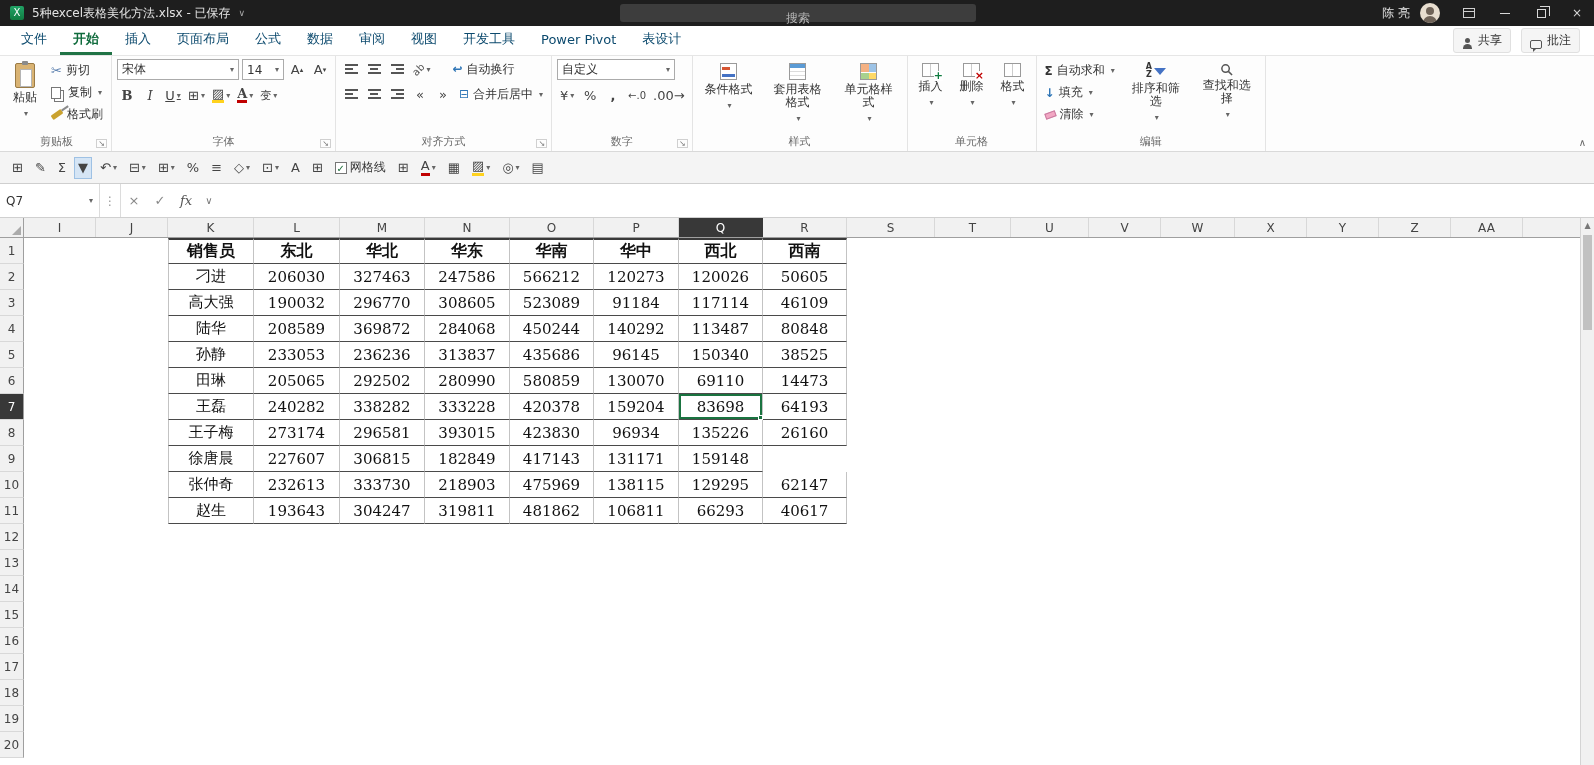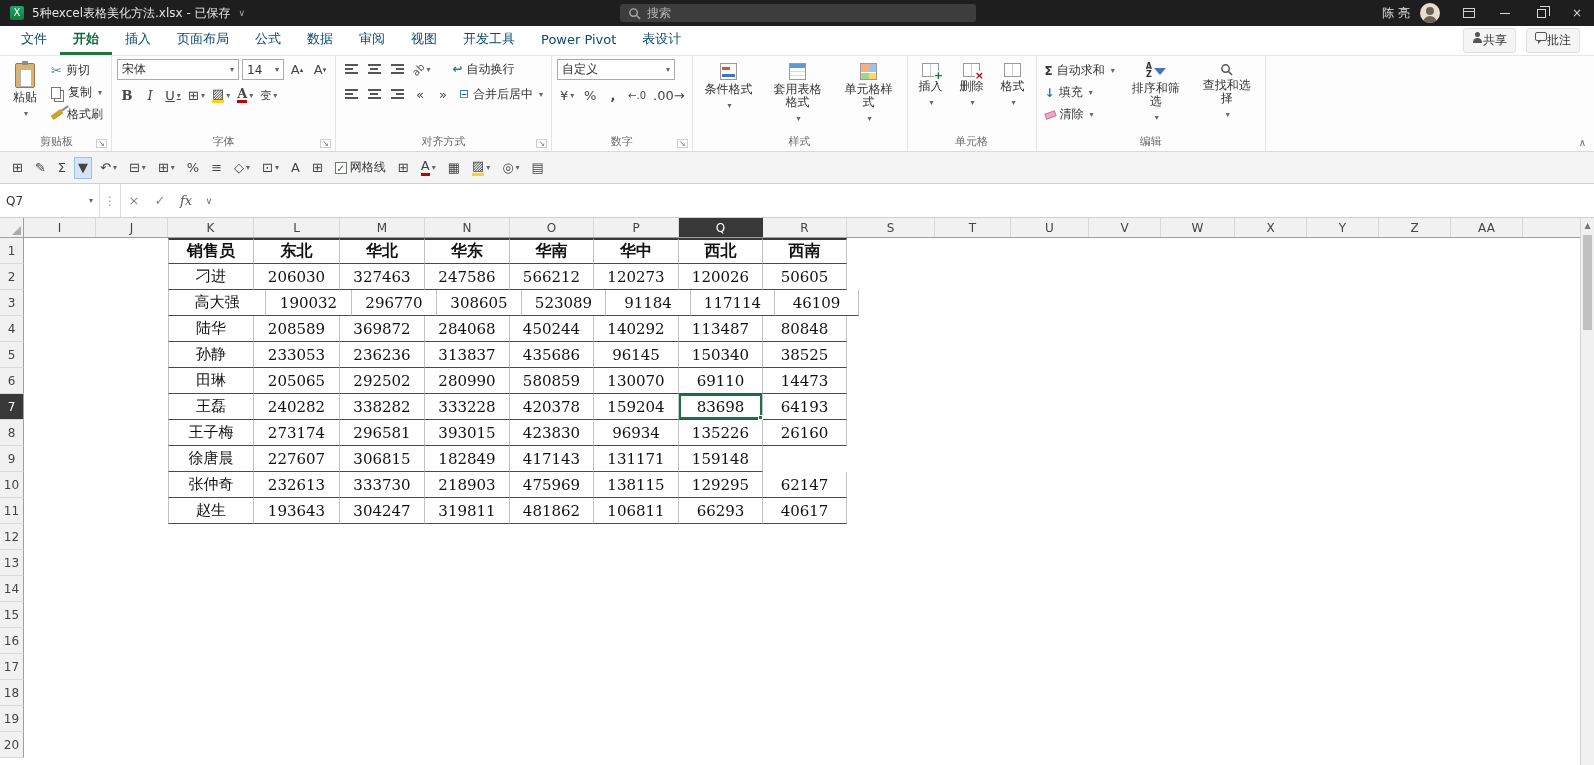--- a/index.html
+++ b/index.html
@@ -6,39 +6,39 @@
   html,body{width:1594px;height:765px;overflow:hidden;}
   body{font-family:"DejaVu Sans","Liberation Sans",sans-serif;font-size:12px;color:#333;background:#fff;position:relative;}
   .dd{font-size:8px;color:#666;margin-left:2px;}
   
   .titlebar{height:26px;background:#1e1e1e;color:#d8d8d8;display:flex;align-items:center;position:relative;}
   .tb-left{display:flex;align-items:center;gap:8px;padding-left:10px;min-width:430px;}
   .app-icon{width:14px;height:14px;background:linear-gradient(#21a366,#107c41);border-radius:2px;position:relative;}
   .app-icon::after{content:"X";position:absolute;inset:0;color:#fff;font-size:10px;text-align:center;line-height:14px;}
   .tb-title{font-size:12px;color:#e3e3e3;white-space:nowrap;}
   .tb-caret{font-size:9px;color:#aaa;}
-  .tb-search{position:absolute;left:620px;top:4px;width:356px;height:18px;background:#3d3d3d;border-radius:3px;display:flex;align-items:center;gap:6px;padding:0 8px;color:#b5b5b5;}
+  .tb-search{position:absolute;left:620px;top:4px;width:356px;height:18px;background:#3d3d3d;border-radius:3px;display:flex;align-items:center;gap:6px;padding:0 8px;color:#b5b5b5;flex-direction:column;}
   .tb-right{margin-left:auto;display:flex;align-items:center;gap:2px;height:100%;}
   .user-name{color:#e3e3e3;margin-right:8px;white-space:nowrap;}
   .avatar{width:20px;height:20px;border-radius:50%;background:#e7ddcf;position:relative;overflow:hidden;margin-right:10px;}
   .avatar::before{content:"";position:absolute;left:6px;top:4px;width:8px;height:8px;border-radius:50%;background:#6e6257;}
   .avatar::after{content:"";position:absolute;left:3px;top:13px;width:14px;height:8px;border-radius:7px 7px 0 0;background:#6e6257;}
   .winbtn{width:34px;height:26px;display:flex;align-items:center;justify-content:center;color:#d8d8d8;}
   .i-panel{width:12px;height:10px;border:1px solid #cfcfcf;position:relative;}
   .i-panel::after{content:"";position:absolute;left:0;top:2px;width:100%;border-top:1px solid #cfcfcf;}
   .i-min{width:10px;border-top:1px solid #d8d8d8;display:inline-block;}
   .i-restore{width:9px;height:9px;border:1px solid #d8d8d8;position:relative;}
   .i-restore::after{content:"";position:absolute;left:2px;top:-4px;width:9px;height:9px;border:1px solid #d8d8d8;border-left:none;border-bottom:none;}
   
   .tabrow{height:30px;background:#ffffff;display:flex;align-items:stretch;border-bottom:1px solid #e6e6e6;}
   .tabs{display:flex;align-items:stretch;padding-left:8px;}
   .tab{display:flex;align-items:center;padding:0 13px;font-size:13px;color:#0c4a6e;border-bottom:3px solid transparent;white-space:nowrap;}
   .tab.active{font-weight:bold;color:#0f6b3c;border-bottom:3px solid #217346;}
   .tabrow-right{margin-left:auto;display:flex;align-items:center;gap:10px;padding-right:14px;}
-  .trbtn{display:flex;align-items:flex-start;font-size:12px;color:#333;padding:3px 8px;border-radius:3px;background:#f5f5f5;border:1px solid #e0e0e0;}
+  .trbtn{display:flex;align-items:flex-end;gap:5px;font-size:12px;color:#333;padding:3px 8px;border-radius:3px;background:#f5f5f5;border:1px solid #e0e0e0;}
   .i-share{width:11px;height:11px;position:relative;}
   .i-share::before{content:"";position:absolute;left:3px;top:0;width:5px;height:5px;border-radius:50%;background:#555;}
   .i-share::after{content:"";position:absolute;left:1px;top:6px;width:9px;height:5px;border-radius:5px 5px 0 0;background:#555;}
   .i-bubble{width:12px;height:9px;border:1px solid #555;border-radius:2px;position:relative;}
   .i-bubble::after{content:"";position:absolute;left:2px;bottom:-4px;border:2px solid transparent;border-top-color:#555;border-left-color:#555;}
   
   .ribbon{height:96px;background:#fdfdfd;display:flex;align-items:stretch;border-bottom:1px solid #d9d9d9;position:relative;padding-left:2px;}
   .rgroup{display:flex;flex-direction:column;border-right:1px solid #e4e4e4;padding:3px 5px 0;position:relative;}
   .rg-body{flex:1;display:flex;gap:5px;align-items:flex-start;}
   .rg-label{height:17px;font-size:11px;color:#6a6a6a;text-align:center;position:relative;padding:0 10px;}
@@ -543,21 +543,21 @@
         <div class="cell" style="width: 72px;"></div>
         <div class="cell" style="width: 72px;"></div>
         <div class="cell" style="width: 72px;"></div>
         <div class="cell" style="width: 72px;"></div>
         <div class="cellfill"></div>
       </div>
       <div class="grow">
         <div class="rhdr">3</div>
         <div class="cell" style="width: 72px;"></div>
         <div class="cell" style="width: 72px;"></div>
-        <div class="cell tcell tfirst" style="width: 98px;">高大强</div>
+        <div class="cell tcell tfirst" style="width: 86px;">高大强</div>
         <div class="cell tcell" style="width: 86px;">190032</div>
         <div class="cell tcell" style="width: 85px;">296770</div>
         <div class="cell tcell" style="width: 85px;">308605</div>
         <div class="cell tcell" style="width: 84px;">523089</div>
         <div class="cell tcell" style="width: 85px;">91184</div>
         <div class="cell tcell" style="width: 84px;">117114</div>
         <div class="cell tcell" style="width: 84px;">46109</div>
         <div class="cell" style="width: 88px;"></div>
         <div class="cell" style="width: 76px;"></div>
         <div class="cell" style="width: 78px;"></div>

